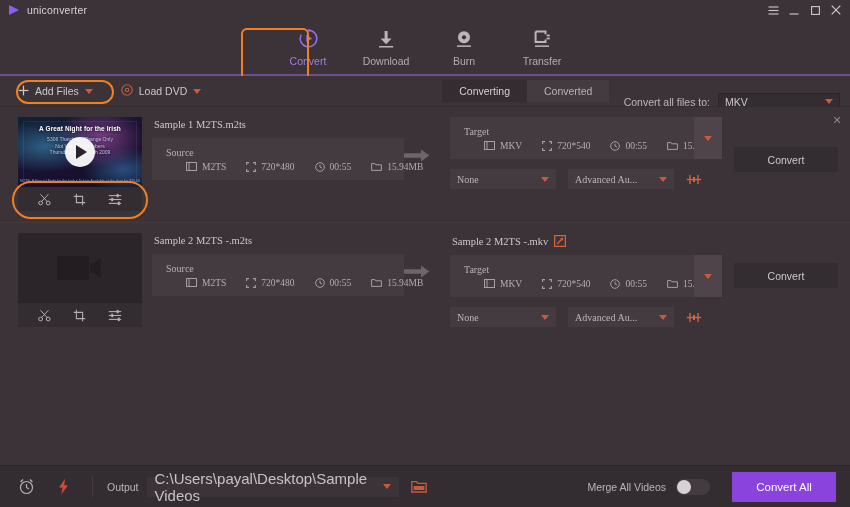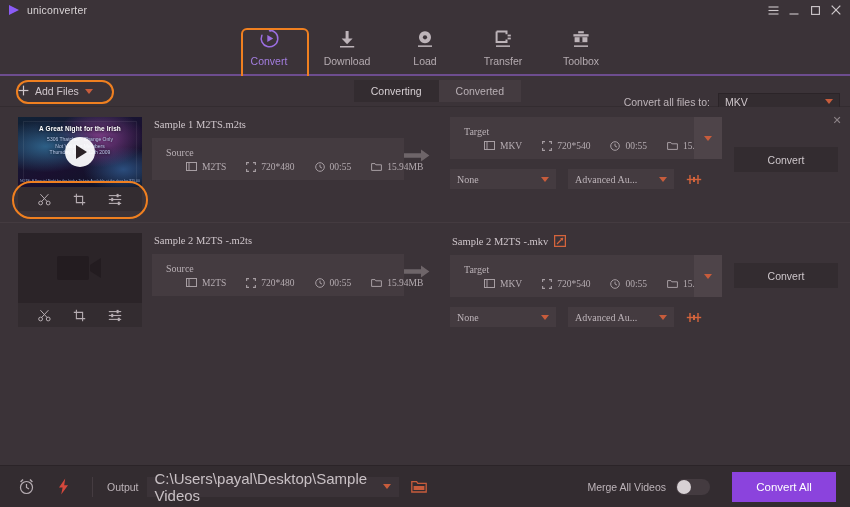--- a/index.html
+++ b/index.html
@@ -372,64 +372,62 @@
         <span>Download</span>
       </div>
       <div class="nav-item">
         <span class="nav-ico">
           <svg width="20" height="20" viewBox="0 0 20 20">
             <path d="M10 2.3 a6 6 0 1 1 -0.01 0 Z" fill="#bdb4b9"></path>
             <circle cx="10" cy="8.3" r="2.1" fill="#3b3338"></circle>
             <rect x="3" y="16.4" width="14" height="1.5" fill="#bdb4b9"></rect>
           </svg>
         </span>
-        <span>Load</span>
+        <span>Burn</span>
       </div>
       <div class="nav-item">
         <span class="nav-ico">
           <svg width="21" height="20" viewBox="0 0 21 20">
             <path d="M3.6 2.4 L3.6 13 L13.5 13 L13.5 10.4" fill="none" stroke="#bdb4b9" stroke-width="2"></path>
             <path d="M3.6 2.4 L13.5 2.4 L13.5 5.3" fill="none" stroke="#bdb4b9" stroke-width="2"></path>
             <rect x="14.6" y="5.6" width="3.2" height="1.8" fill="#bdb4b9"></rect>
             <rect x="14.6" y="8.6" width="3.2" height="1.8" fill="#bdb4b9"></rect>
             <rect x="3" y="16.4" width="14" height="1.5" fill="#bdb4b9"></rect>
           </svg>
         </span>
         <span>Transfer</span>
       </div>
-      <div class="nav-item">
-        <span class="nav-ico">
-          <svg width="20" height="20" viewBox="0 0 20 20">
-            <rect x="7.2" y="2.2" width="5.6" height="2.1" fill="#bdb4b9"></rect>
-            <rect x="2.4" y="5.2" width="15.2" height="2.3" fill="#bdb4b9"></rect>
-            <rect x="3.6" y="8.2" width="12.8" height="5" fill="#bdb4b9"></rect>
-            <rect x="8.6" y="8.2" width="2.8" height="5" fill="#3b3338"></rect>
-            <rect x="3" y="16.4" width="14" height="1.5" fill="#bdb4b9"></rect>
-          </svg>
-        </span>
-        <span>Toolbox</span>
-      </div>
     </div>
     <div class="nav-hl"></div>
   </div>
 
   <div class="toolbar">
     <div class="tb-btn">
       <span>
         <svg width="11" height="11" viewBox="0 0 11 11">
             <g stroke="#cfc6cb" stroke-width="1.2">
               <line x1="5.5" y1="0.6" x2="5.5" y2="10.4"></line>
               <line x1="0.6" y1="5.5" x2="10.4" y2="5.5"></line>
             </g>
           </svg>
       </span>
       <span>Add Files</span>
       <span class="caret"></span>
     </div>
     <div class="tb-sep"></div>
+    <div class="tb-btn">
+      <span>
+        <svg width="12" height="12" viewBox="0 0 12 12">
+            <circle cx="6" cy="6" r="5.2" fill="none" stroke="#c75c3c" stroke-width="1.1"></circle>
+            <circle cx="6" cy="6" r="1.7" fill="none" stroke="#c75c3c" stroke-width="1.1"></circle>
+          </svg>
+      </span>
+      <span>Load DVD</span>
+      <span class="caret"></span>
+    </div>
     <div class="addfiles-hl"></div>
 
     <div class="seg-group">
       <div class="seg active">Converting</div>
       <div class="seg">Converted</div>
     </div>
 
     <div class="conv-all-to">
       <span class="conv-all-label">Convert all files to:</span>
       <div class="fmt-select">

